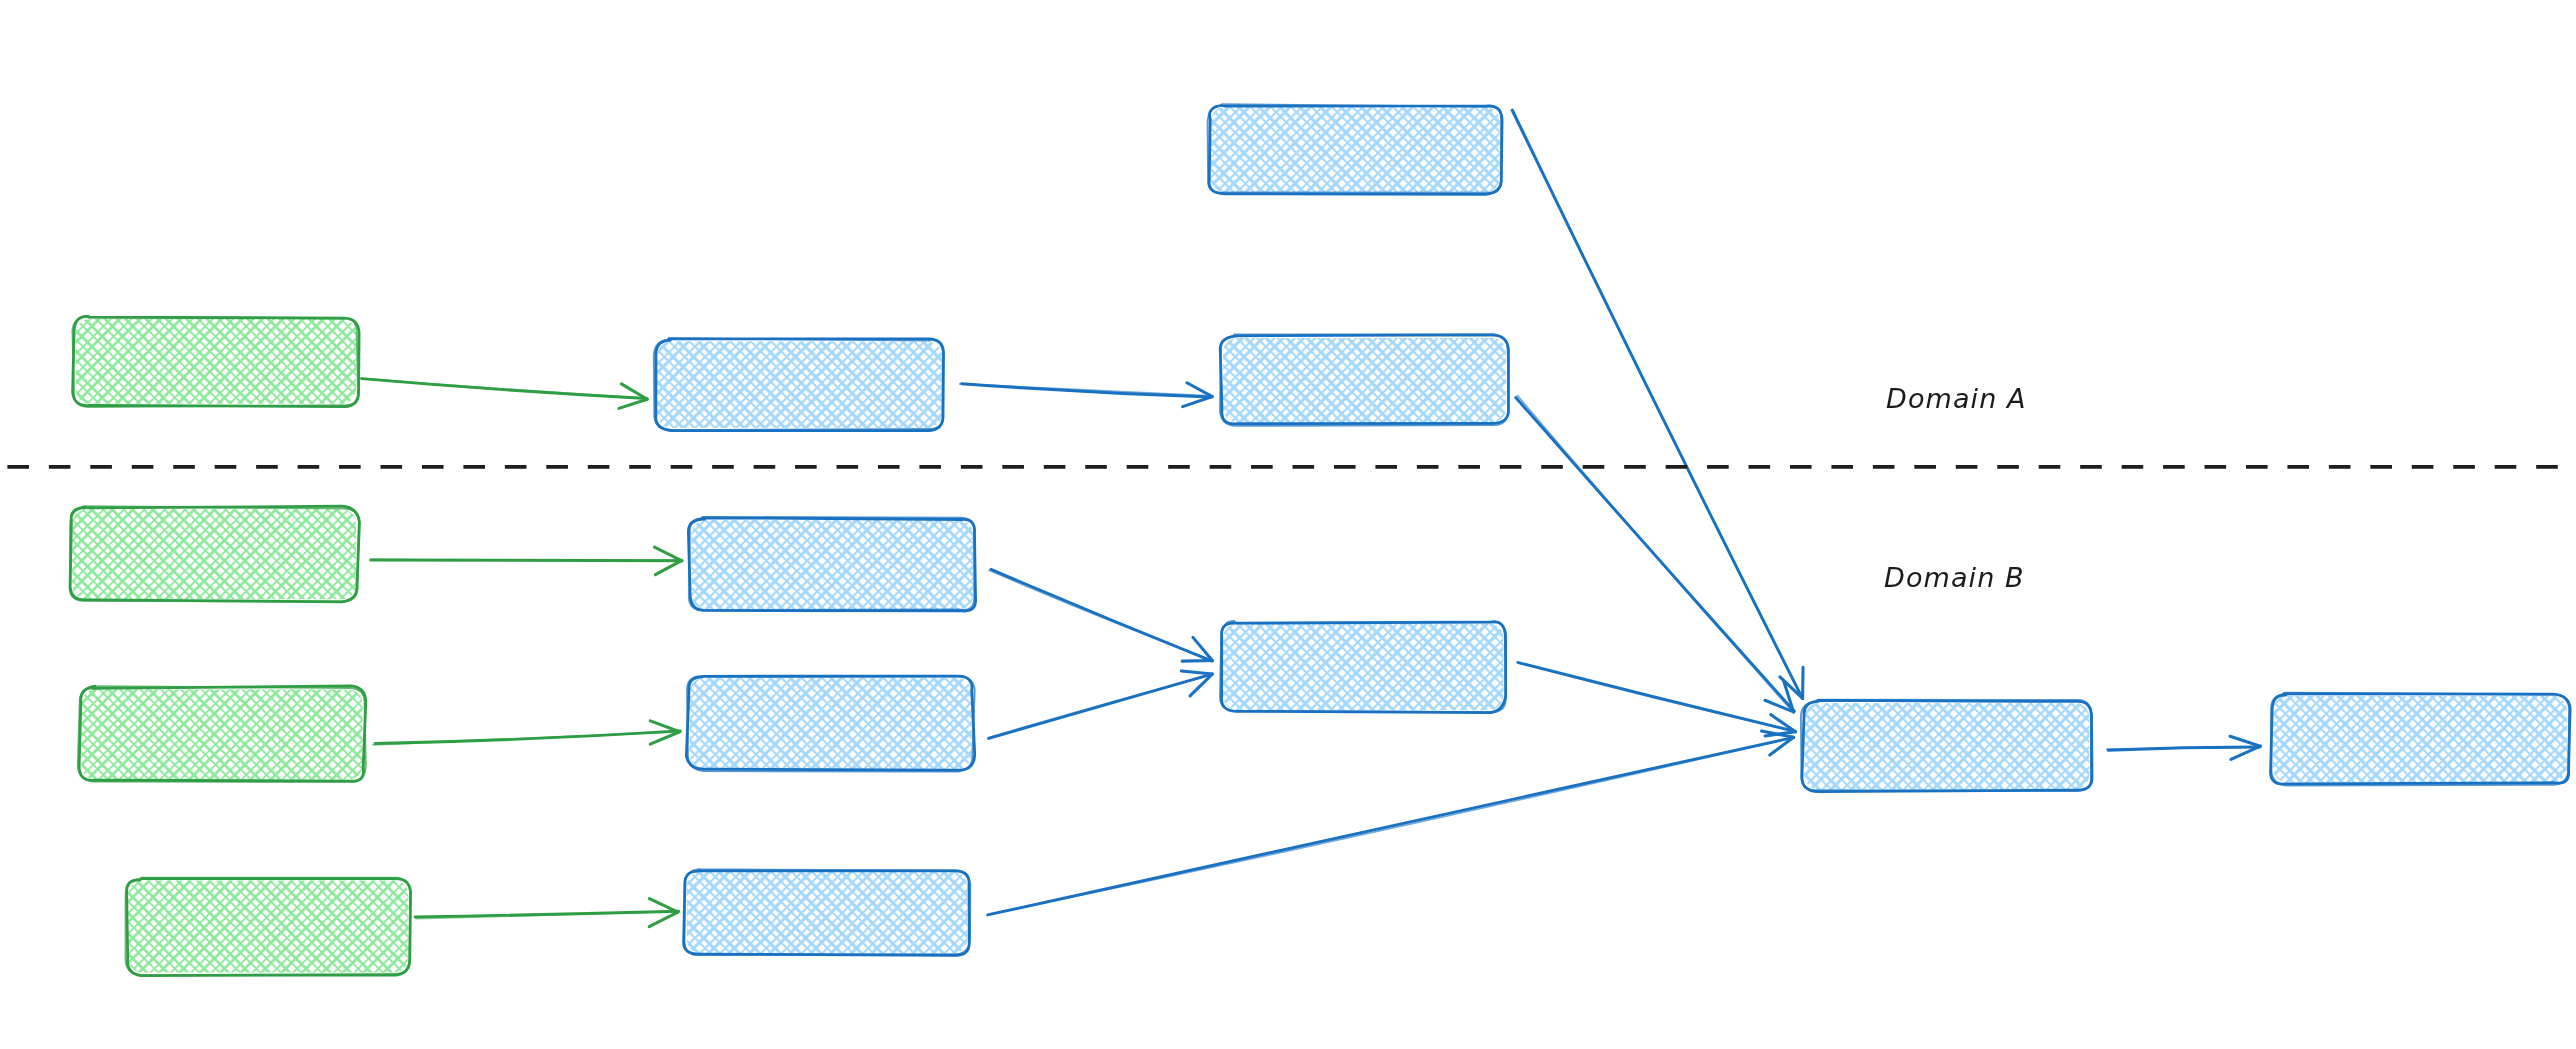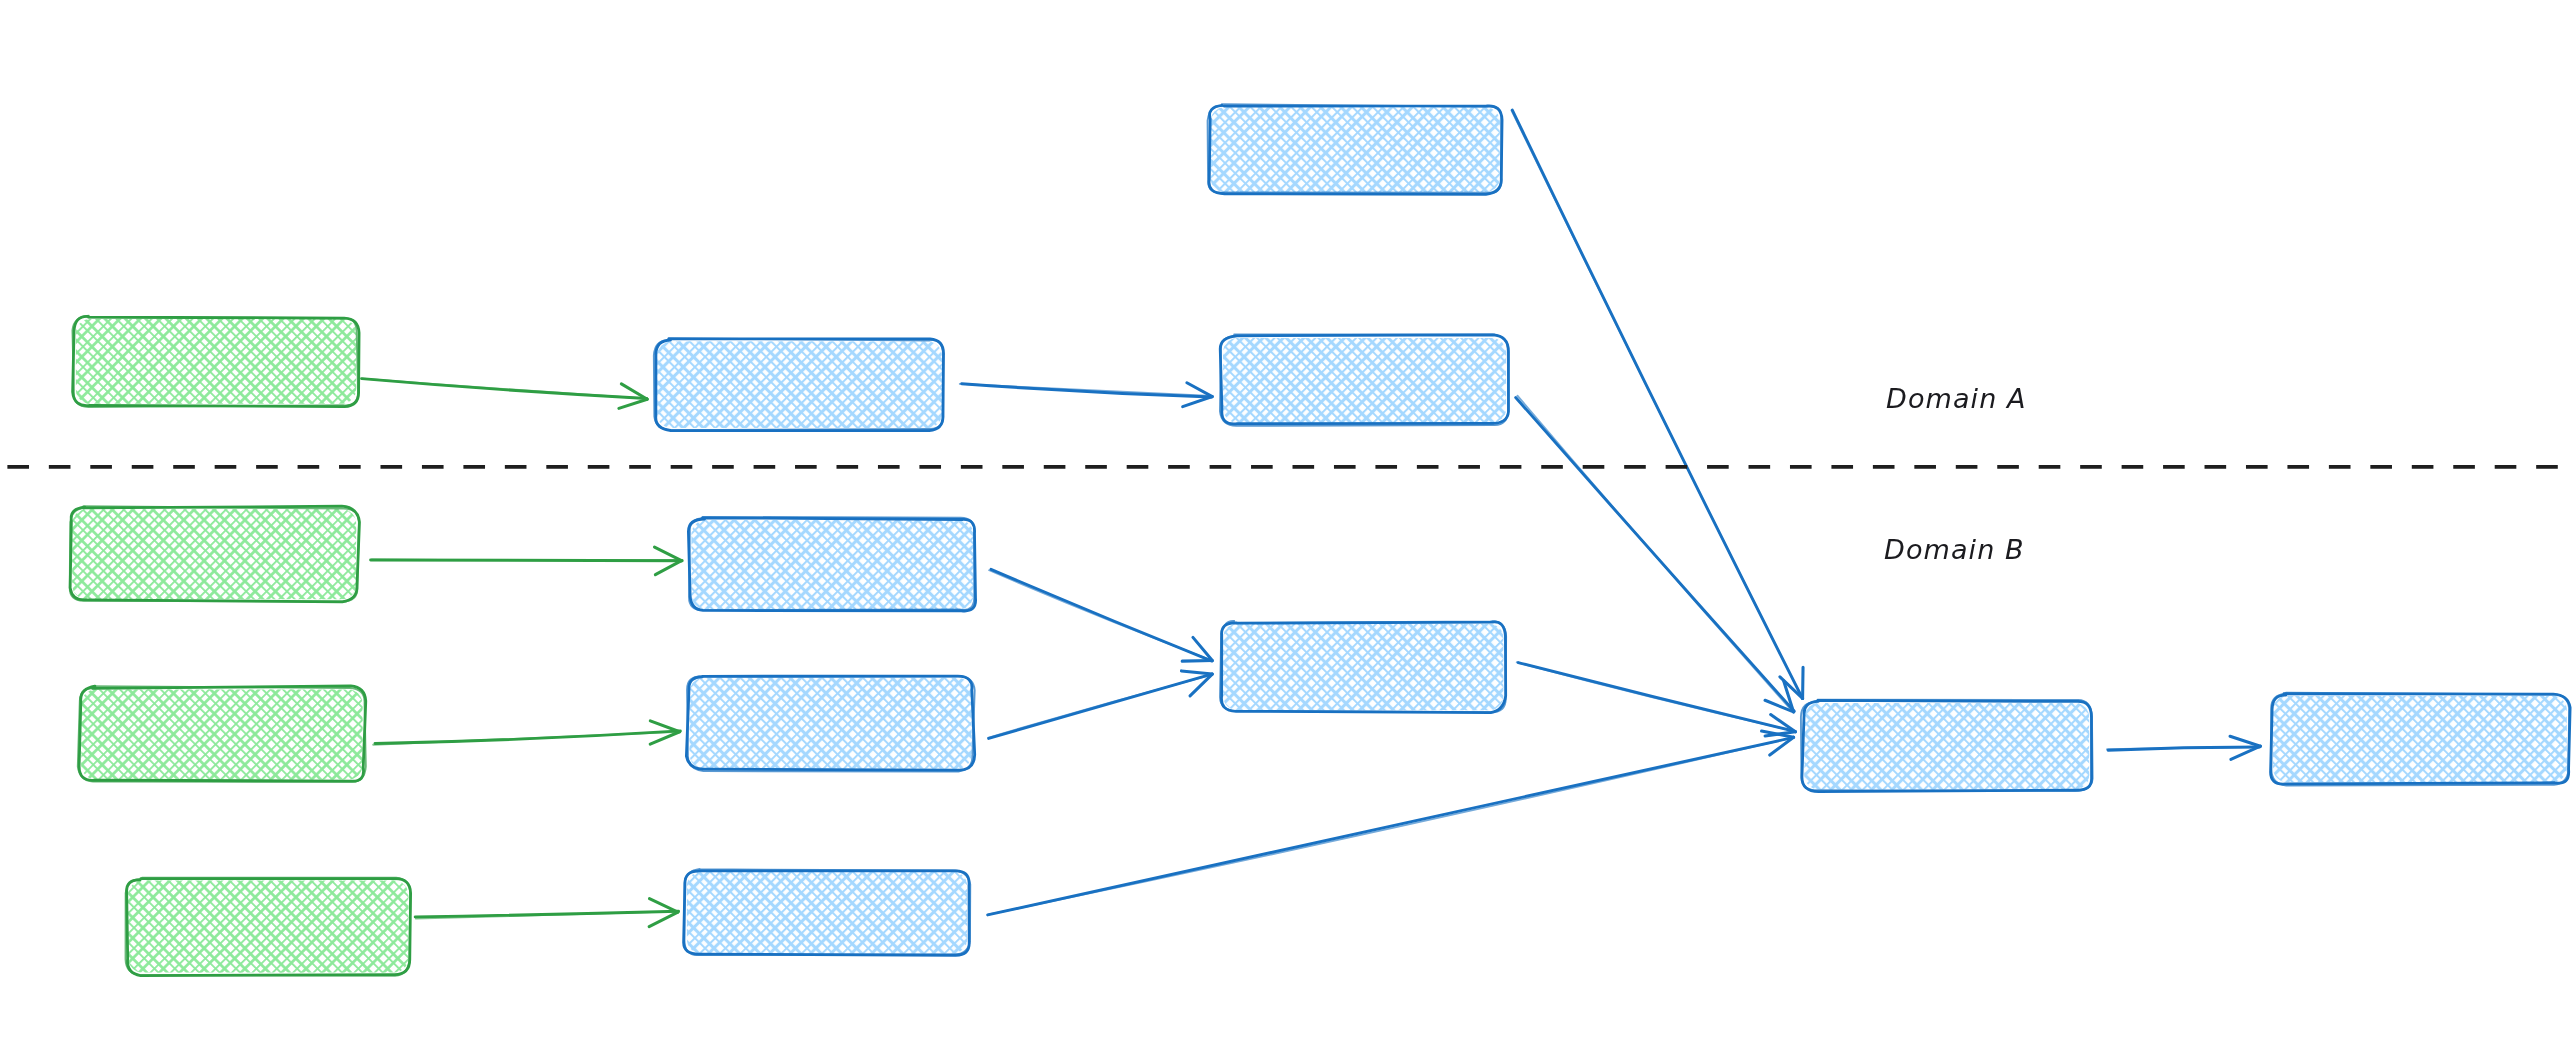--- a/index.html
+++ b/index.html
@@ -29,21 +29,21 @@
     position: absolute;
     font-family: "DejaVu Sans", sans-serif;
     font-size: 27px;
     font-style: italic;
     letter-spacing: 1.1px;
     color: #1b1b1f;
     white-space: nowrap;
     user-select: none;
   }
   #domain-a-label { left: 1886px; top: 335px; margin-top: 48px; }
-  #domain-b-label { left: 1884px; top: 534px; }
+  #domain-b-label { left: 1884px; top: 562px; }
 </style>
 </head>
 <body>
 
 <div id="canvas-root">
 
   <svg id="diagram-svg" viewBox="0 0 2858 1164">
     <defs>
       <pattern id="hatch-green" width="16" height="16" patternUnits="userSpaceOnUse" patternTransform="rotate(45)">
         <line x1="0" y1="0" x2="0" y2="16" stroke="#8ce99a" stroke-width="4"></line>

